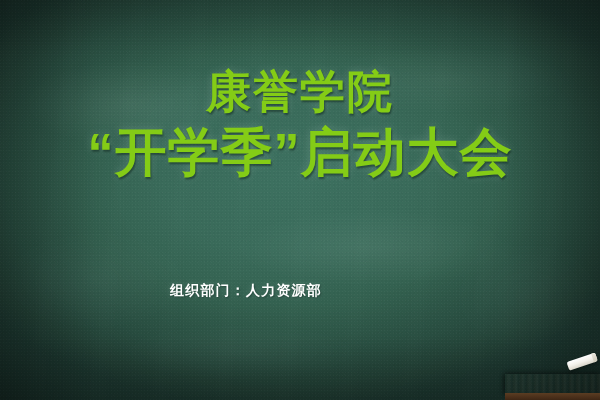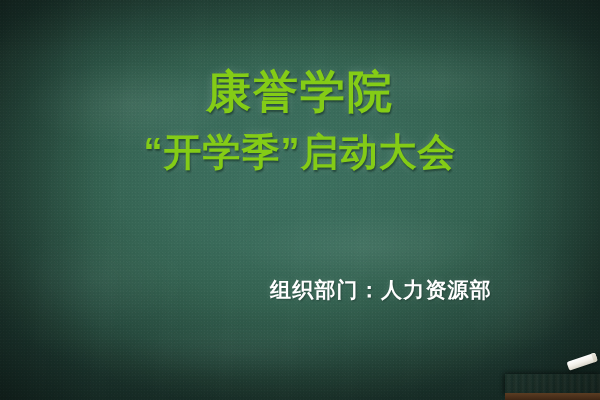--- a/index.html
+++ b/index.html
@@ -109,33 +109,33 @@
     font-weight: 700;
     font-size: 45px;
     line-height: 60px;
     letter-spacing: 2px;
     text-shadow:
        1px 2px 2px rgba(12,38,30,.55),
        0 0 10px rgba(235,255,248,.18);
   }
 
   .title-line.second {
-    font-size: 38px;
+    font-size: 52px;
     letter-spacing: 1px;
   }
 
   .subtitle {
     position: absolute;
     top: 277px;
     left: 0;
     width: 492px;
-    text-align: right;
+    text-align: center;
     color: #ffffff;
     font-weight: 700;
-    font-size: 21px;
+    font-size: 14px;
     line-height: 26px;
     letter-spacing: 1.2px;
     text-shadow:
        1px 1px 2px rgba(12,38,30,.5),
        0 0 7px rgba(235,255,248,.16);
   }
 
   
   .ledge {
     position: absolute;

